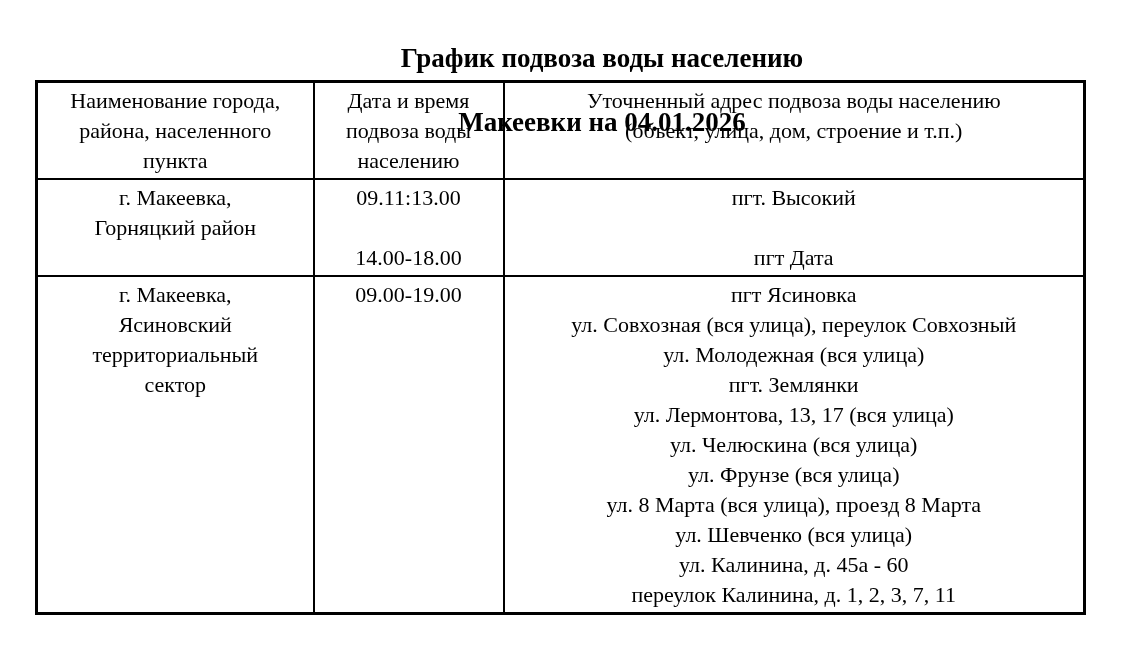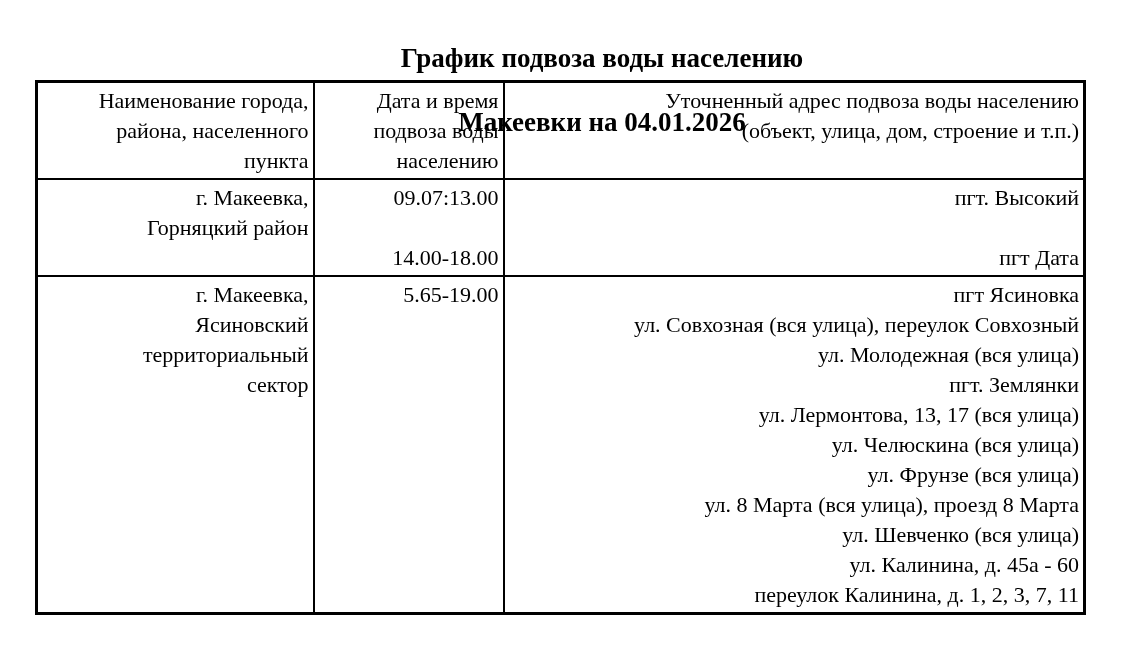--- a/index.html
+++ b/index.html
@@ -36,21 +36,21 @@
     border-collapse: collapse;
     border: 3px solid #000000;
   }
   .col-location { width: 277px; }
   .col-time     { width: 190px; }
   .col-address  { width: 581px; }
   table.schedule th,
   table.schedule td {
     border: 2px solid #000000;
     vertical-align: top;
-    text-align: right;
+    text-align: center;
     font-weight: normal;
     font-size: 22px;
     line-height: 30px;
     padding: 3px 4px 2px 4px;
     white-space: pre-line;
     overflow: hidden;
   }
   tr.header-row      { height: 97px; }
   tr.row-gornyatsky  { height: 94px; }
   tr.row-yasinovsky  { height: 334px; }
@@ -80,33 +80,33 @@
 подвоза воды
 населению</th>
         <th>Уточненный адрес подвоза воды населению
 (объект, улица, дом, строение и т.п.)</th>
       </tr>
     </thead>
     <tbody>
       <tr class="row-gornyatsky">
         <td>г. Макеевка,
 Горняцкий район</td>
-        <td>09.07:13.00
+        <td>09.11:13.00
 
 14.00-18.00</td>
         <td>пгт. Высокий
 
 пгт Дата</td>
       </tr>
       <tr class="row-yasinovsky">
         <td>г. Макеевка,
 Ясиновский
 территориальный
 сектор</td>
-        <td>5.65-19.00</td>
+        <td>09.00-19.00</td>
         <td>пгт Ясиновка
 ул. Совхозная (вся улица), переулок Совхозный
 ул. Молодежная (вся улица)
 пгт. Землянки
 ул. Лермонтова, 13, 17 (вся улица)
 ул. Челюскина (вся улица)
 ул. Фрунзе (вся улица)
 ул. 8 Марта (вся улица), проезд 8 Марта
 ул. Шевченко (вся улица)
 ул. Калинина, д. 45а - 60

